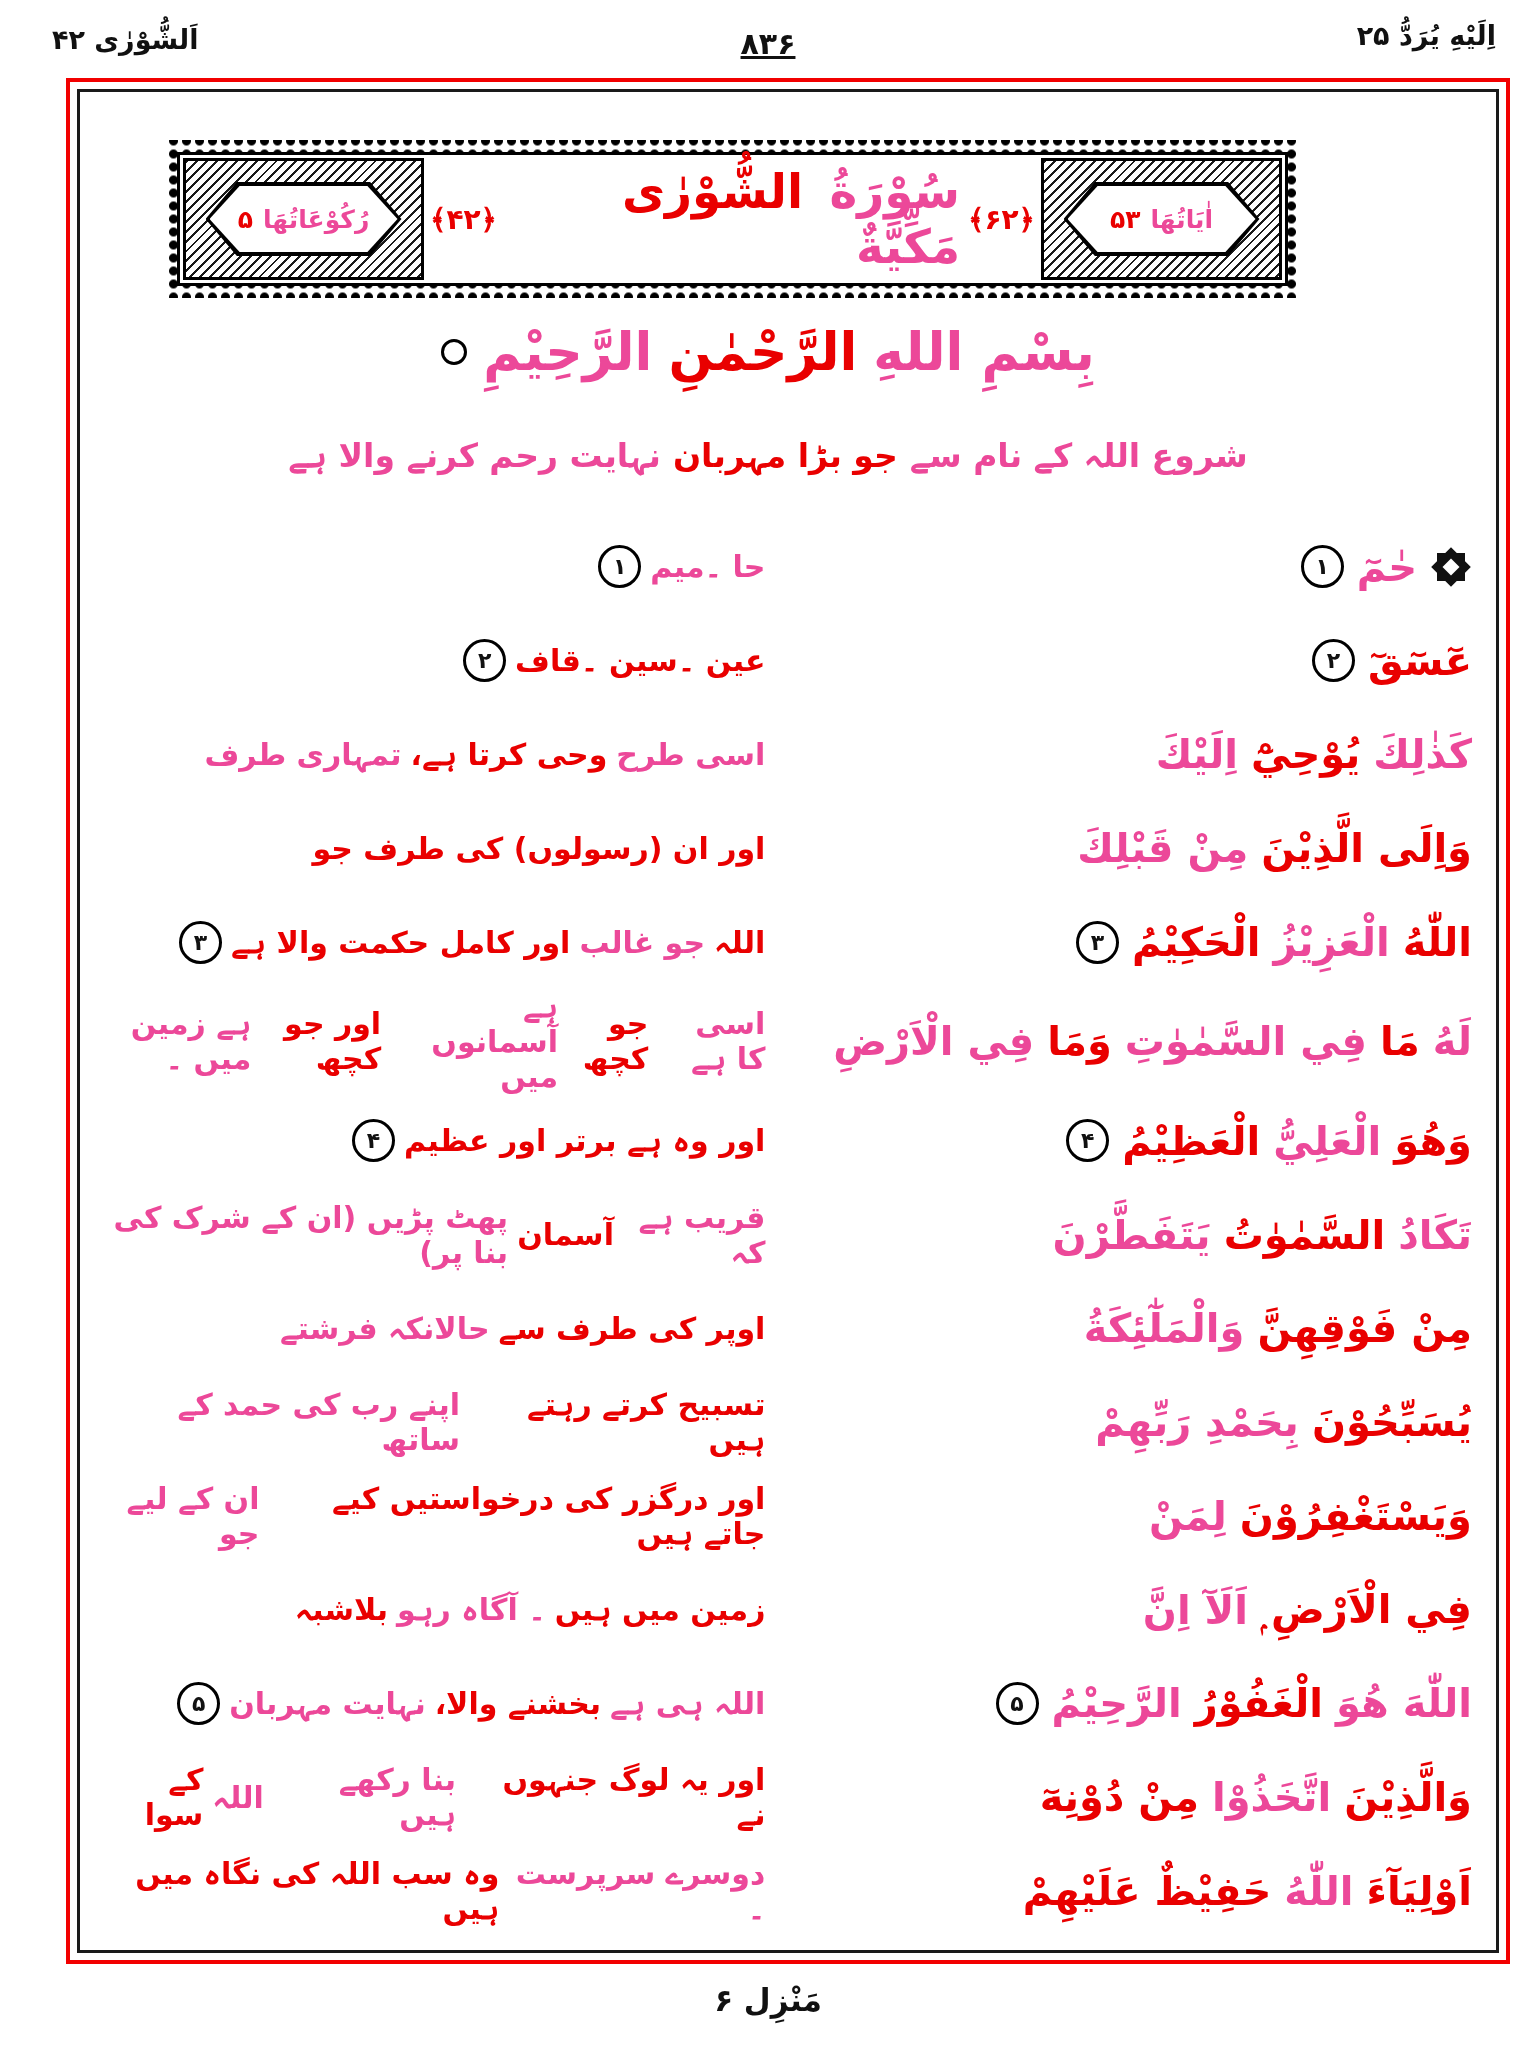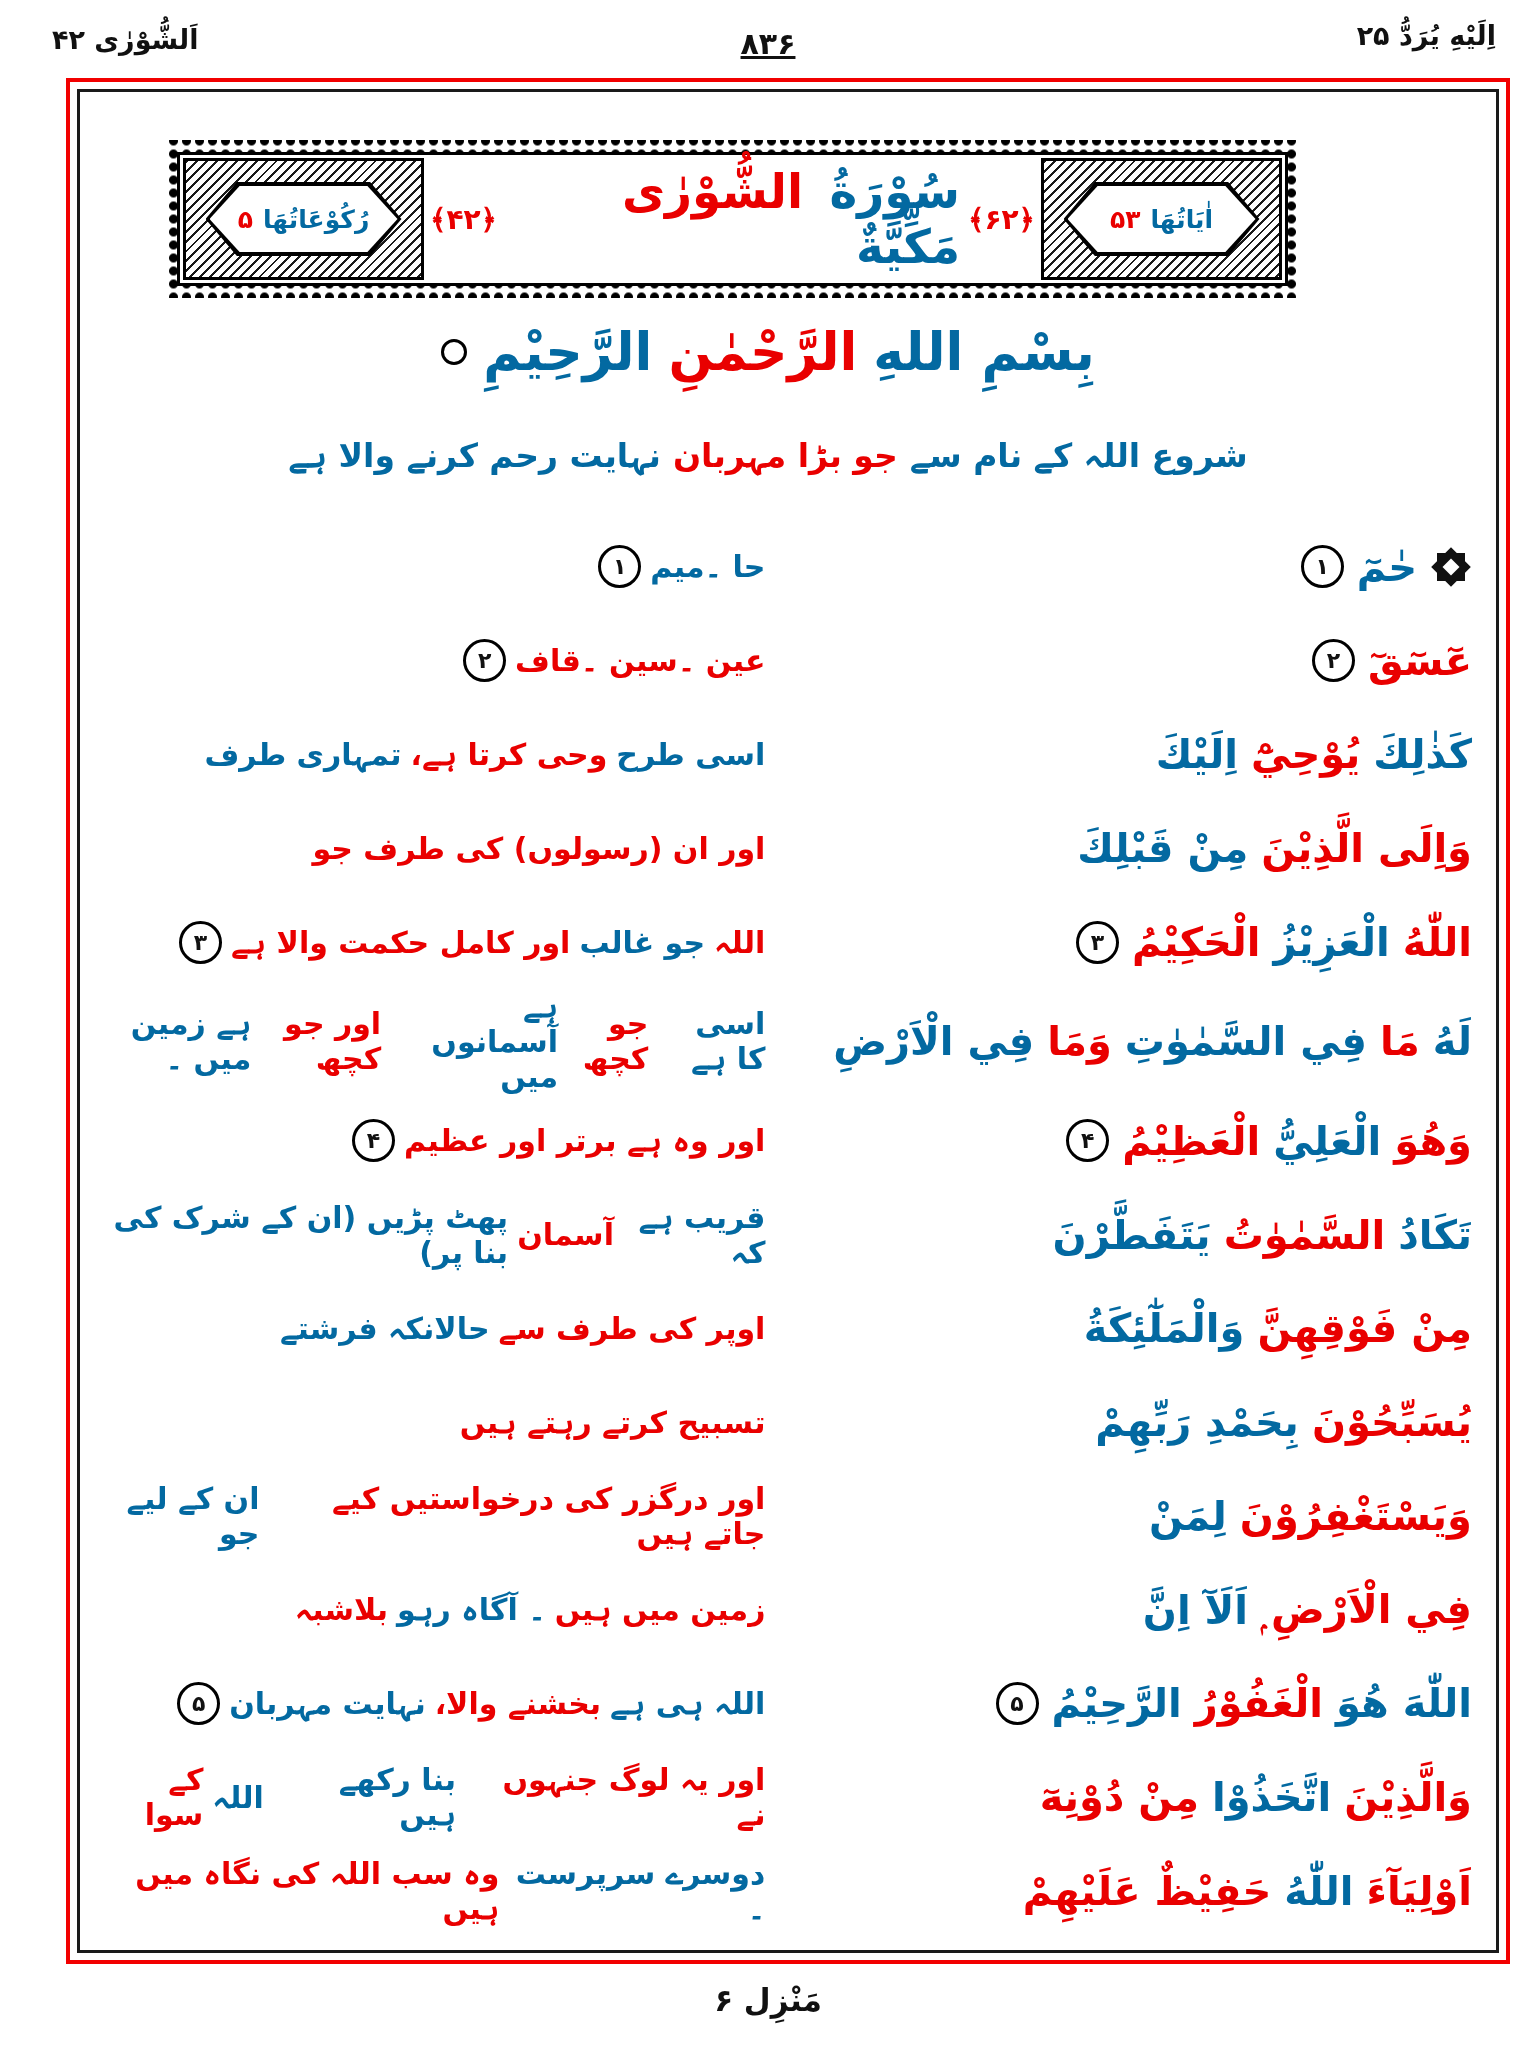--- a/index.html
+++ b/index.html
@@ -33,21 +33,21 @@
      font-size:52px;font-weight:bold;}
   .bismillah-urdu{position:absolute;left:0;top:436px;width:100%;display:flex;direction:rtl;justify-content:center;align-items:center;gap:12px;
      font-size:33px;font-weight:bold;}
   
   .verses{position:absolute;left:100px;top:520px;width:1372px;height:1418px;display:flex;flex-direction:column;}
   .vrow{flex:1;display:flex;align-items:center;}
   .cell{display:flex;direction:rtl;justify-content:flex-start;align-items:center;}
   .urdu-cell{width:48.5%;gap:9px;font-size:30px;font-weight:bold;}
   .arabic-cell{width:51.5%;gap:13px;font-size:40px;font-weight:bold;padding-left:10px;box-sizing:border-box;}
   .red{color:#e90000;}
-  .blk{color:#0369a1;}
+  .blk{color:#ec4899;}
   .vnum{width:37px;height:37px;min-width:37px;border:3px solid #000;border-radius:50%;display:flex;align-items:center;justify-content:center;
      font-size:22px;font-weight:bold;color:#111;background:#fff;}
   .endc{width:20px;height:20px;border:3px solid #000;border-radius:50%;display:inline-block;}
   .hizb{width:42px;height:42px;min-width:42px;position:relative;display:inline-block;}
   .hizb i{position:absolute;inset:7px;background:#111;display:block;}
   .hizb i.r{transform:rotate(45deg);}
   .hizb u{position:absolute;inset:15px;background:#fff;transform:rotate(45deg);display:block;}
   
   .footer{position:absolute;left:0;top:1982px;width:100%;text-align:center;font-size:31px;font-weight:bold;direction:rtl;}
 </style>
@@ -213,20 +213,21 @@
           <span class="blk">حالانکہ فرشتے</span>
         </div>
         <div class="cell arabic-cell" dir="rtl">
           <span class="red">مِنْ فَوْقِهِنَّ</span>
           <span class="blk">وَالْمَلٰٓئِكَةُ</span>
         </div>
       </div>
       <div class="vrow">
         <div class="cell urdu-cell" dir="rtl">
           <span class="red">تسبیح کرتے رہتے ہیں</span>
+          <span class="blk">اپنے رب کی حمد کے ساتھ</span>
         </div>
         <div class="cell arabic-cell" dir="rtl">
           <span class="red">يُسَبِّحُوْنَ</span>
           <span class="blk">بِحَمْدِ رَبِّهِمْ</span>
         </div>
       </div>
       <div class="vrow">
         <div class="cell urdu-cell" dir="rtl">
           <span class="red">اور درگزر کی درخواستیں کیے جاتے ہیں</span>
           <span class="blk">ان کے لیے جو</span>

